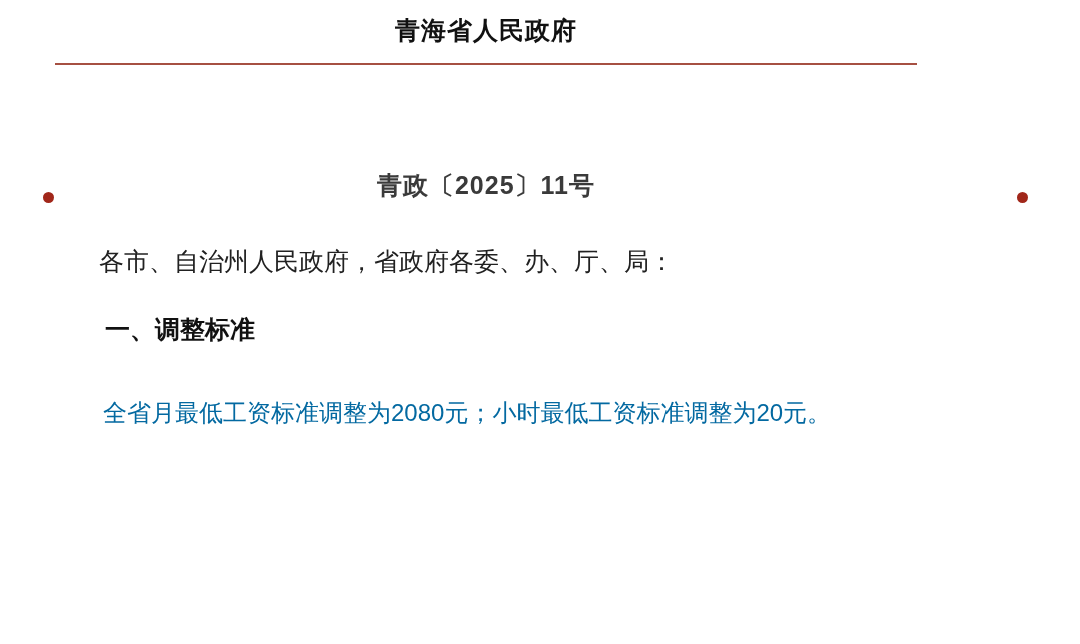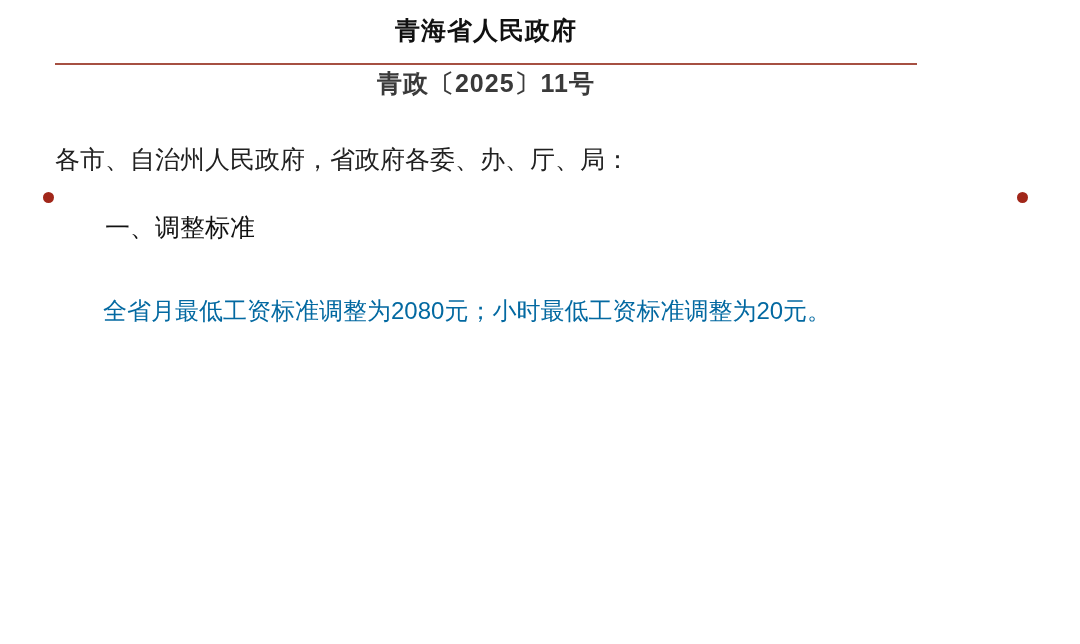--- a/index.html
+++ b/index.html
@@ -50,41 +50,43 @@
     background: #a1271a;
     top: 192px;
   }
   .dot-left  { left: 43px; }
   .dot-right { left: 1017px; }
   .doc-number {
     text-align: center;
     font-size: 25px;
     font-weight: bold;
     line-height: 36px;
+    margin-top: 102px;
     color: #3a3a3a;
     letter-spacing: 1px;
   }
   .salutation {
     margin-top: 40px;
     font-size: 25px;
     line-height: 36px;
     color: #212121;
+    margin-left: 44px;
   }
   .body-para {
     margin-top: 42px;
     font-size: 24px;
     line-height: 50px;
     text-indent: 2em;
     color: #212121;
     text-align: justify;
   }
   .section-heading {
     margin-top: 32px;
     font-size: 25px;
-    font-weight: normal;
+    font-weight: bold;
     line-height: 36px;
     text-indent: 2em;
     color: #111111;
   }
   .section-body {
     margin-top: 41px;
     font-size: 24px;
     line-height: 50px;
     text-indent: 2em;
     color: #0369a1;

